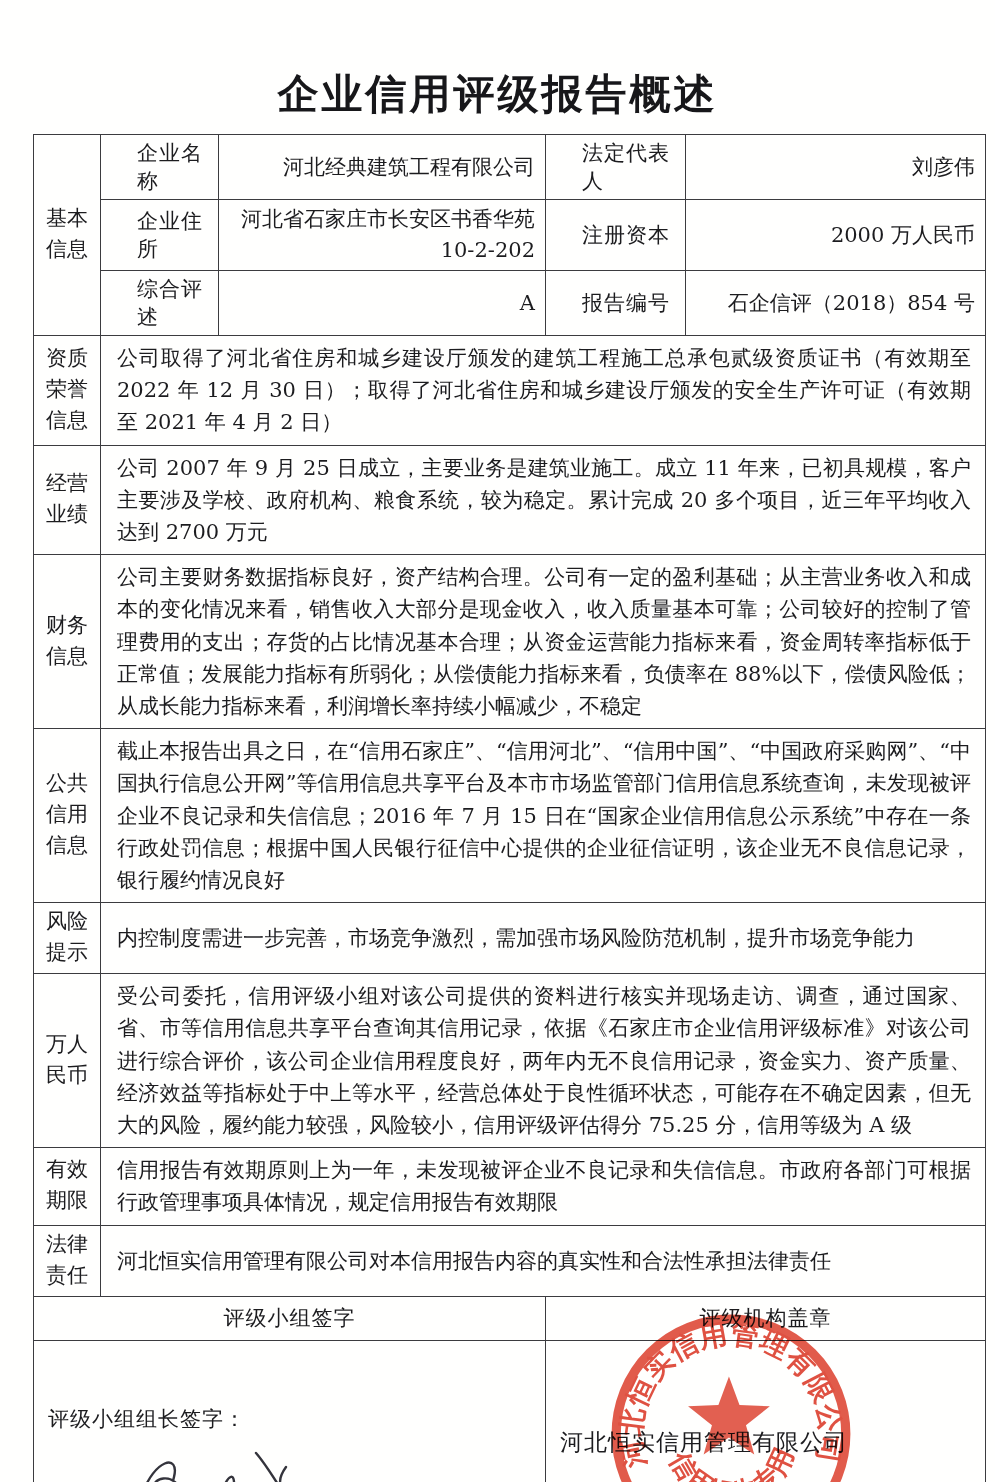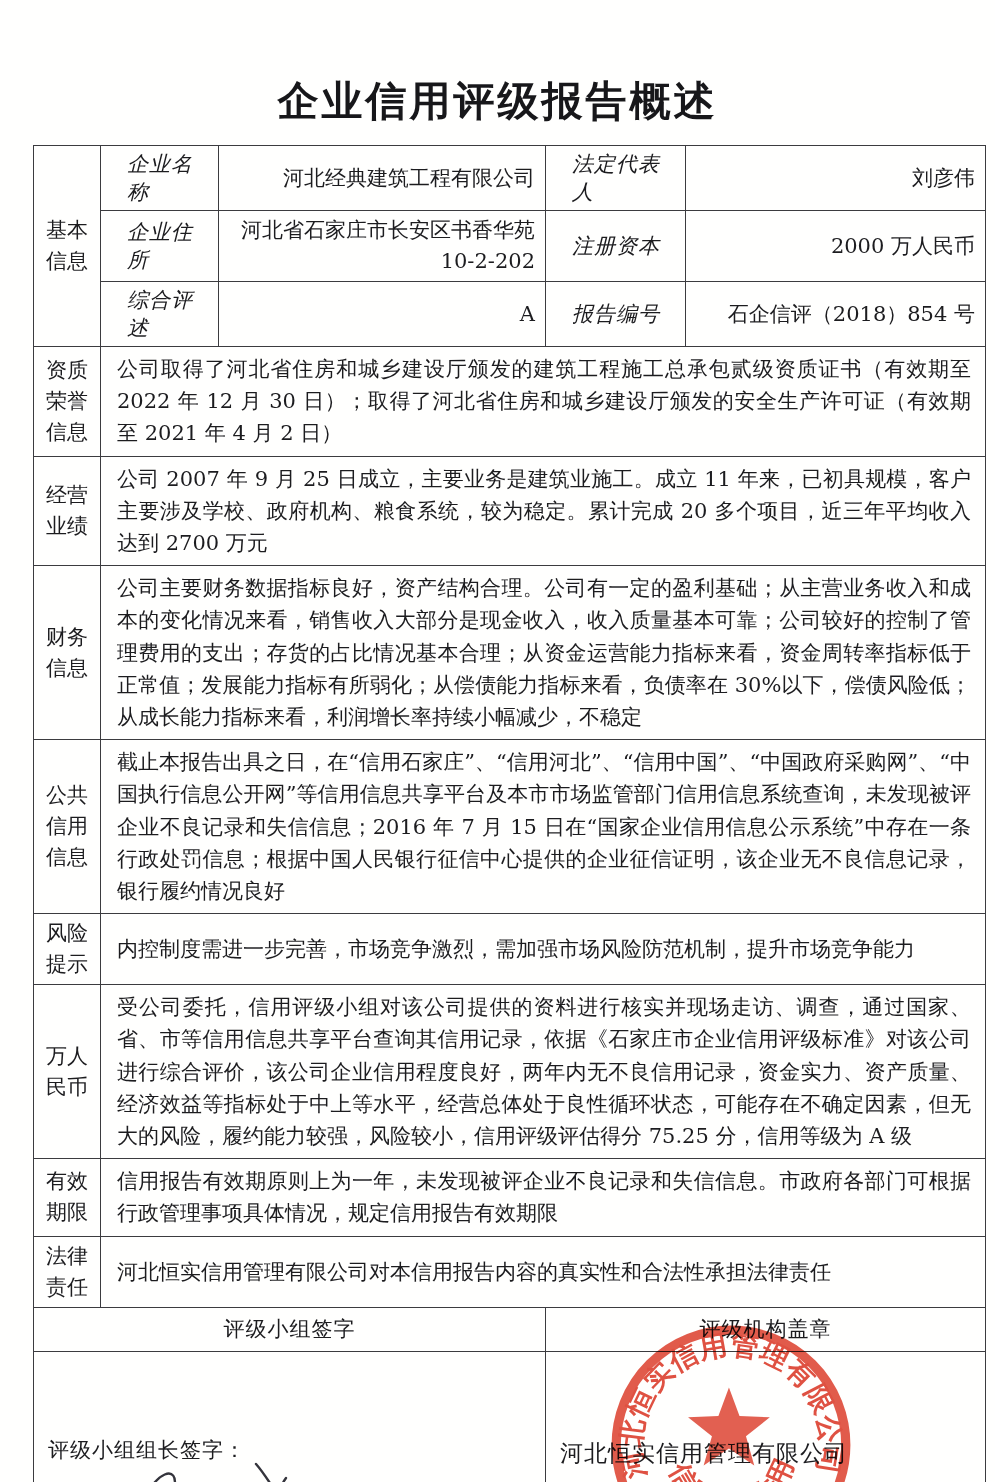--- a/index.html
+++ b/index.html
@@ -10,21 +10,21 @@
     color: #1c1c1f;
   }
   .page {
     position: relative;
     width: 995px;
     height: 1482px;
     background: #fffffe;
     overflow: hidden;
   }
   .doc-title {
-    margin: 16px;
+    margin: 9px;
     padding-top: 58px;
     text-align: center;
     font-size: 41px;
     font-weight: bold;
     letter-spacing: 3px;
     color: #17171a;
   }
   table.report {
     border-collapse: collapse;
     table-layout: fixed;
@@ -34,31 +34,31 @@
   table.report td {
     border: 1.6px solid #3b3b3f;
     vertical-align: middle;
     font-size: 21px;
     overflow: visible;
   }
   td.row-label {
     text-align: center;
     line-height: 31px;
     padding: 4px 2px;
+    font-family: Liberation Mono, monospace;
   }
   td.row-label .wrap2 {
     display: inline-block;
     width: 2.05em;
     text-align: center;
   }
   td.sub-label {
     text-align: left;
-    padding: 4px 4px 4px 26px;
-    letter-spacing: 1px;
-    font-style: italic;
+    padding: 4px 4px 4px 36px;
+    letter-spacing: 1px;
   }
   td.cell-value {
     text-align: right;
     padding: 4px 10px 4px 16px;
     line-height: 31px;
   }
   td.section-content {
     text-align: justify;
     padding: 6px 14px 6px 16px;
     line-height: 32.2px;
@@ -71,21 +71,20 @@
   td.sig-cell {
     position: relative;
     vertical-align: top;
   }
   .leader-label {
     position: absolute;
     left: 14px;
     top: 64px;
     font-size: 21px;
     letter-spacing: 1px;
-    margin-top: 20px;
   }
   .signature-svg {
     position: absolute;
     left: 80px;
     top: 96px;
   }
   .date-line {
     position: absolute;
     font-size: 23px;
     white-space: nowrap;
@@ -159,21 +158,21 @@
     <tr style="height:97px">
       <td class="row-label"><span class="wrap2">资质荣誉信息</span></td>
       <td class="section-content" colspan="4">公司取得了河北省住房和城乡建设厅颁发的建筑工程施工总承包贰级资质证书（有效期至 2022 年 12 月 30 日）；取得了河北省住房和城乡建设厅颁发的安全生产许可证（有效期至 2021 年 4 月 2 日）</td>
     </tr>
     <tr style="height:98px">
       <td class="row-label"><span class="wrap2">经营业绩</span></td>
       <td class="section-content" colspan="4">公司 2007 年 9 月 25 日成立，主要业务是建筑业施工。成立 11 年来，已初具规模，客户主要涉及学校、政府机构、粮食系统，较为稳定。累计完成 20 多个项目，近三年平均收入达到 2700 万元</td>
     </tr>
     <tr style="height:162px">
       <td class="row-label"><span class="wrap2">财务信息</span></td>
-      <td class="section-content" colspan="4">公司主要财务数据指标良好，资产结构合理。公司有一定的盈利基础；从主营业务收入和成本的变化情况来看，销售收入大部分是现金收入，收入质量基本可靠；公司较好的控制了管理费用的支出；存货的占比情况基本合理；从资金运营能力指标来看，资金周转率指标低于正常值；发展能力指标有所弱化；从偿债能力指标来看，负债率在 30%以下，偿债风险低；从成长能力指标来看，利润增长率持续小幅减少，不稳定</td>
+      <td class="section-content" colspan="4">公司主要财务数据指标良好，资产结构合理。公司有一定的盈利基础；从主营业务收入和成本的变化情况来看，销售收入大部分是现金收入，收入质量基本可靠；公司较好的控制了管理费用的支出；存货的占比情况基本合理；从资金运营能力指标来看，资金周转率指标低于正常值；发展能力指标有所弱化；从偿债能力指标来看，负债率在 88%以下，偿债风险低；从成长能力指标来看，利润增长率持续小幅减少，不稳定</td>
     </tr>
     <tr style="height:158px">
       <td class="row-label"><span class="wrap2">公共信用信息</span></td>
       <td class="section-content" colspan="4">截止本报告出具之日，在“信用石家庄”、“信用河北”、“信用中国”、“中国政府采购网”、“中国执行信息公开网”等信用信息共享平台及本市市场监管部门信用信息系统查询，未发现被评企业不良记录和失信信息；2016 年 7 月 15 日在“国家企业信用信息公示系统”中存在一条行政处罚信息；根据中国人民银行征信中心提供的企业征信证明，该企业无不良信息记录，银行履约情况良好</td>
     </tr>
     <tr style="height:69px">
       <td class="row-label"><span class="wrap2">风险提示</span></td>
       <td class="section-content" colspan="4">内控制度需进一步完善，市场竞争激烈，需加强市场风险防范机制，提升市场竞争能力</td>
     </tr>
     <tr style="height:162px">

